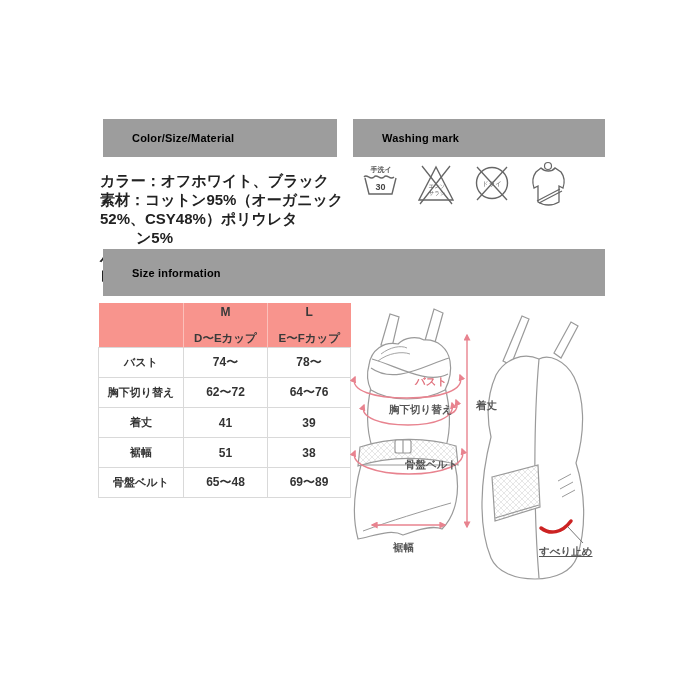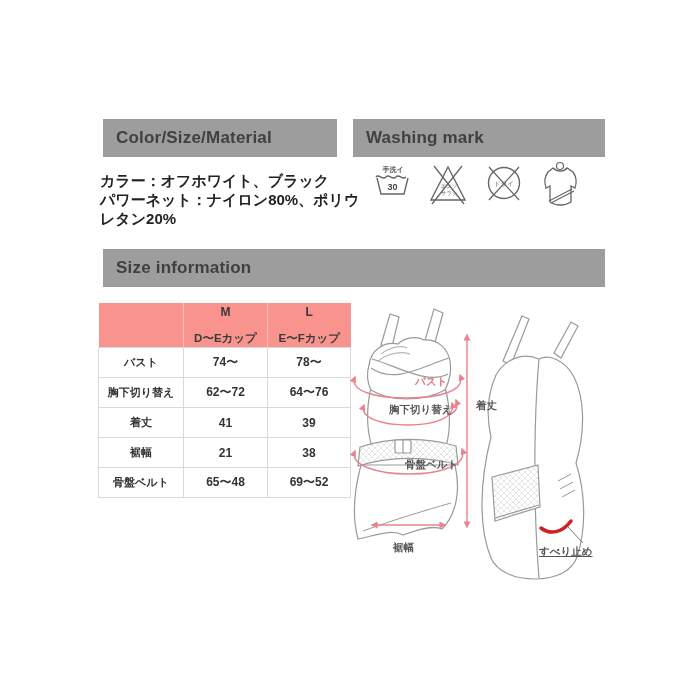--- a/index.html
+++ b/index.html
@@ -1,30 +1,30 @@
 <!DOCTYPE html>
 <html><head>
 <meta charset="utf-8">
 <style>
   html,body { margin:0; padding:0; background:#fff; }
   .page { position:relative; width:700px; height:700px; background:#ffffff;
           font-family:"Liberation Sans", sans-serif; overflow:hidden; }
 
-  .bar { position:absolute; background:#9d9d9d; color:#404040; font-weight:bold;
-         font-size:17px; display:flex; align-items:center; padding-left:13px;
+  .bar { position:absolute; background:#9d9d9d; color:#000000; font-weight:bold;
+         font-size:11px; display:flex; align-items:center; padding-left:29px;
          box-sizing:border-box; letter-spacing:0.2px; }
   #bar-csm  { left:103px; top:119px; width:234px; height:38px; }
   #bar-wash { left:353px; top:119px; width:252px; height:38px; }
-  #bar-size { left:103px; top:249px; width:502px; height:38px; }
+  #bar-size { left:103px; top:249px; width:502px; height:47px; }
 
   .mat { position:absolute; left:100px; top:171px; width:272px;
          font-size:15px; font-weight:bold; color:#222; line-height:19px; }
   .mat .indent { padding-left:36px; }
 
-  .wash-icons { position:absolute; left:372px; top:160px; display:flex; gap:16px; }
+  .wash-icons { position:absolute; left:360px; top:160px; display:flex; gap:16px; }
   .wash-icons svg { display:block; }
 
   table.size { position:absolute; left:98px; top:303px; border-collapse:collapse;
                table-layout:fixed; font-size:12px; color:#333; }
   table.size col.c1 { width:85px; } table.size col.c2 { width:84px; } table.size col.c3 { width:83px; }
   table.size th { background:#f8948d; height:44px; font-weight:bold; color:#3a3a3a;
                   border-left:1px solid #fbc0ba; padding:0; }
   table.size th:first-child { border-left:none; }
   table.size th .cup { display:block; font-size:11.5px; margin-top:12px; }
   table.size td { background:#fff; border:1px solid #d9d9d9; height:29px;
@@ -43,20 +43,22 @@
 
   <div class="bar" id="bar-csm">
     <span>Color/Size/Material</span>
   </div>
   <div class="bar" id="bar-wash">
     <span>Washing mark</span>
   </div>
 
   <div class="mat">
     <div>カラー：オフホワイト、ブラック</div>
+    <div>素材：コットン95%（オーガニック52%、CSY48%）ポリウレタ</div>
+    <div class="indent">ン5%</div>
     <div>パワーネット：ナイロン80%、ポリウレタン20%</div>
   </div>
 
   <div class="wash-icons">
     <svg width="40" height="48" viewBox="0 0 40 48">
       <text x="21" y="12" font-size="7" font-weight="bold" fill="#555" text-anchor="middle">手洗イ</text>
       <path d="M4,17 C7,13 10,21 14,17 C17,13 20,21 24,17 C27,13 30,21 34,17" fill="none" stroke="#666" stroke-width="1.3"></path>
       <path d="M5,18 L9,34 L32,34 L36,18" fill="none" stroke="#666" stroke-width="1.4"></path>
       <text x="20.5" y="30" font-size="9" font-weight="bold" fill="#444" text-anchor="middle">30</text>
     </svg>
@@ -110,27 +112,27 @@
       <td>62〜72</td>
       <td>64〜76</td>
     </tr>
     <tr>
       <td class="rowlab">着丈</td>
       <td>41</td>
       <td>39</td>
     </tr>
     <tr>
       <td class="rowlab">裾幅</td>
-      <td>21</td>
+      <td>51</td>
       <td>38</td>
     </tr>
     <tr>
       <td class="rowlab">骨盤ベルト</td>
       <td>65〜48</td>
-      <td>69〜52</td>
+      <td>69〜89</td>
     </tr>
   </tbody>
     </table>
 
   <div class="diagram">
     <svg width="270" height="300" viewBox="0 0 270 300">
       <defs>
         <pattern id="lat" width="6" height="6" patternUnits="userSpaceOnUse">
           <rect width="6" height="6" fill="#ffffff"></rect>
           <path d="M0,3 L3,0 L6,3 L3,6 Z" fill="none" stroke="#dcdcdc" stroke-width="0.7"></path>

